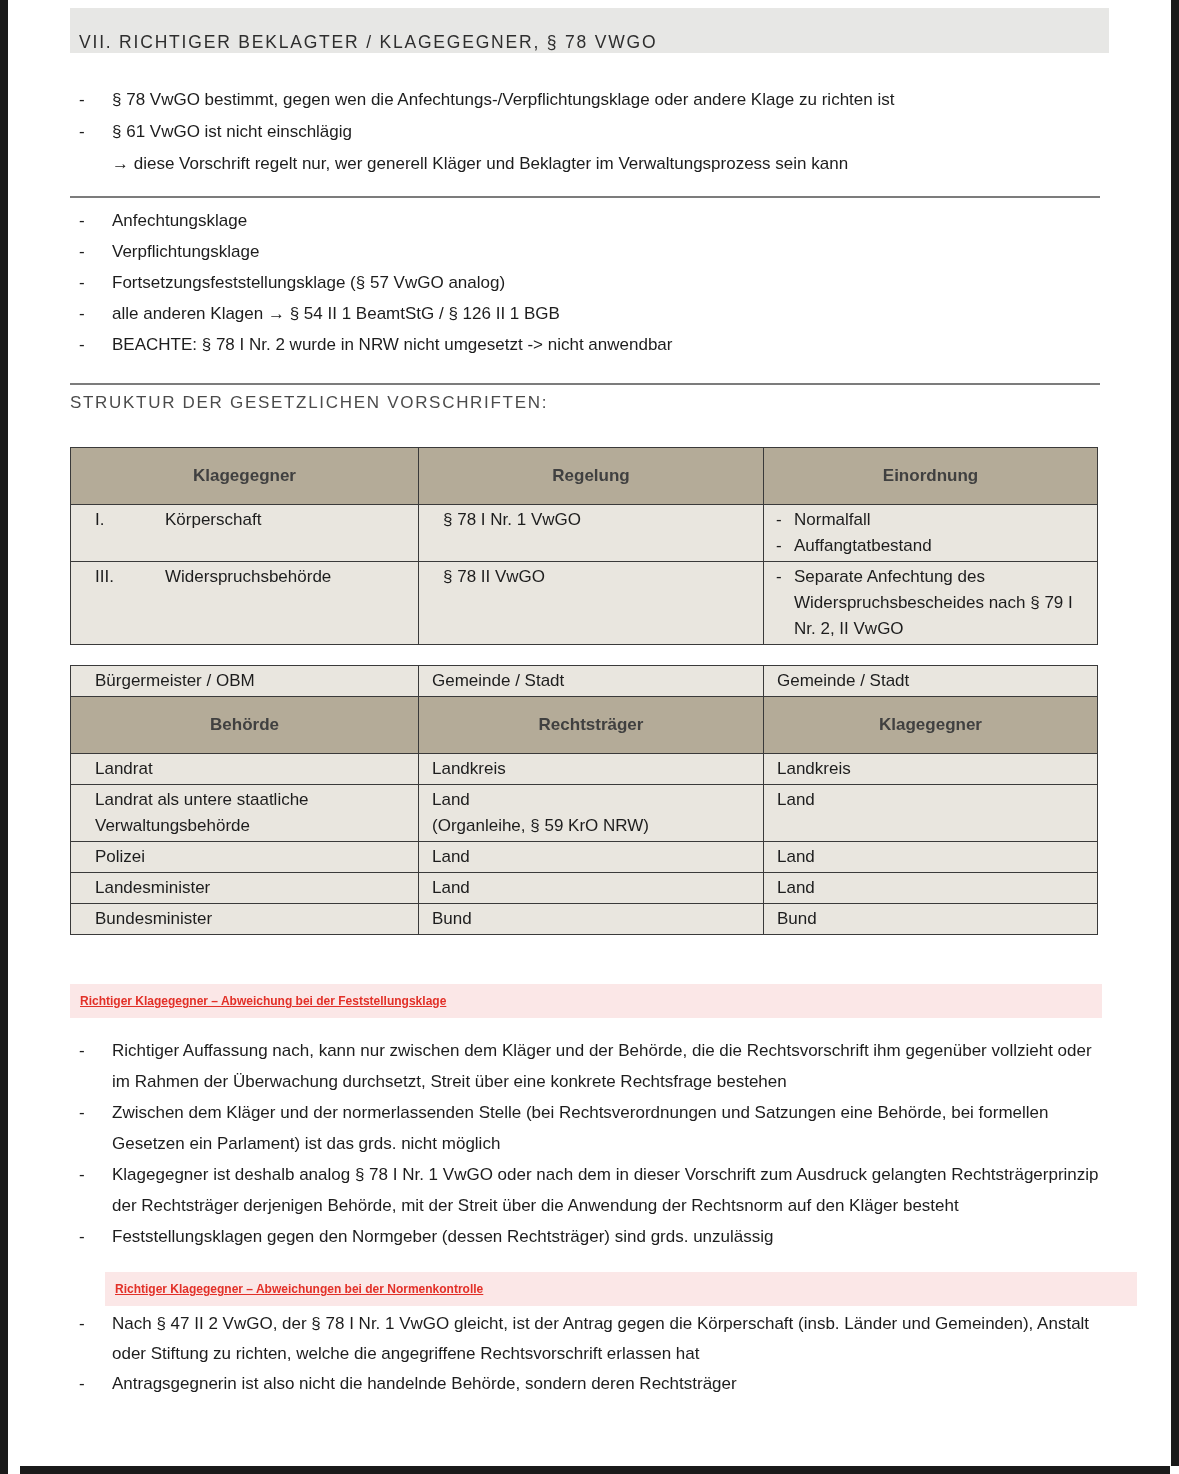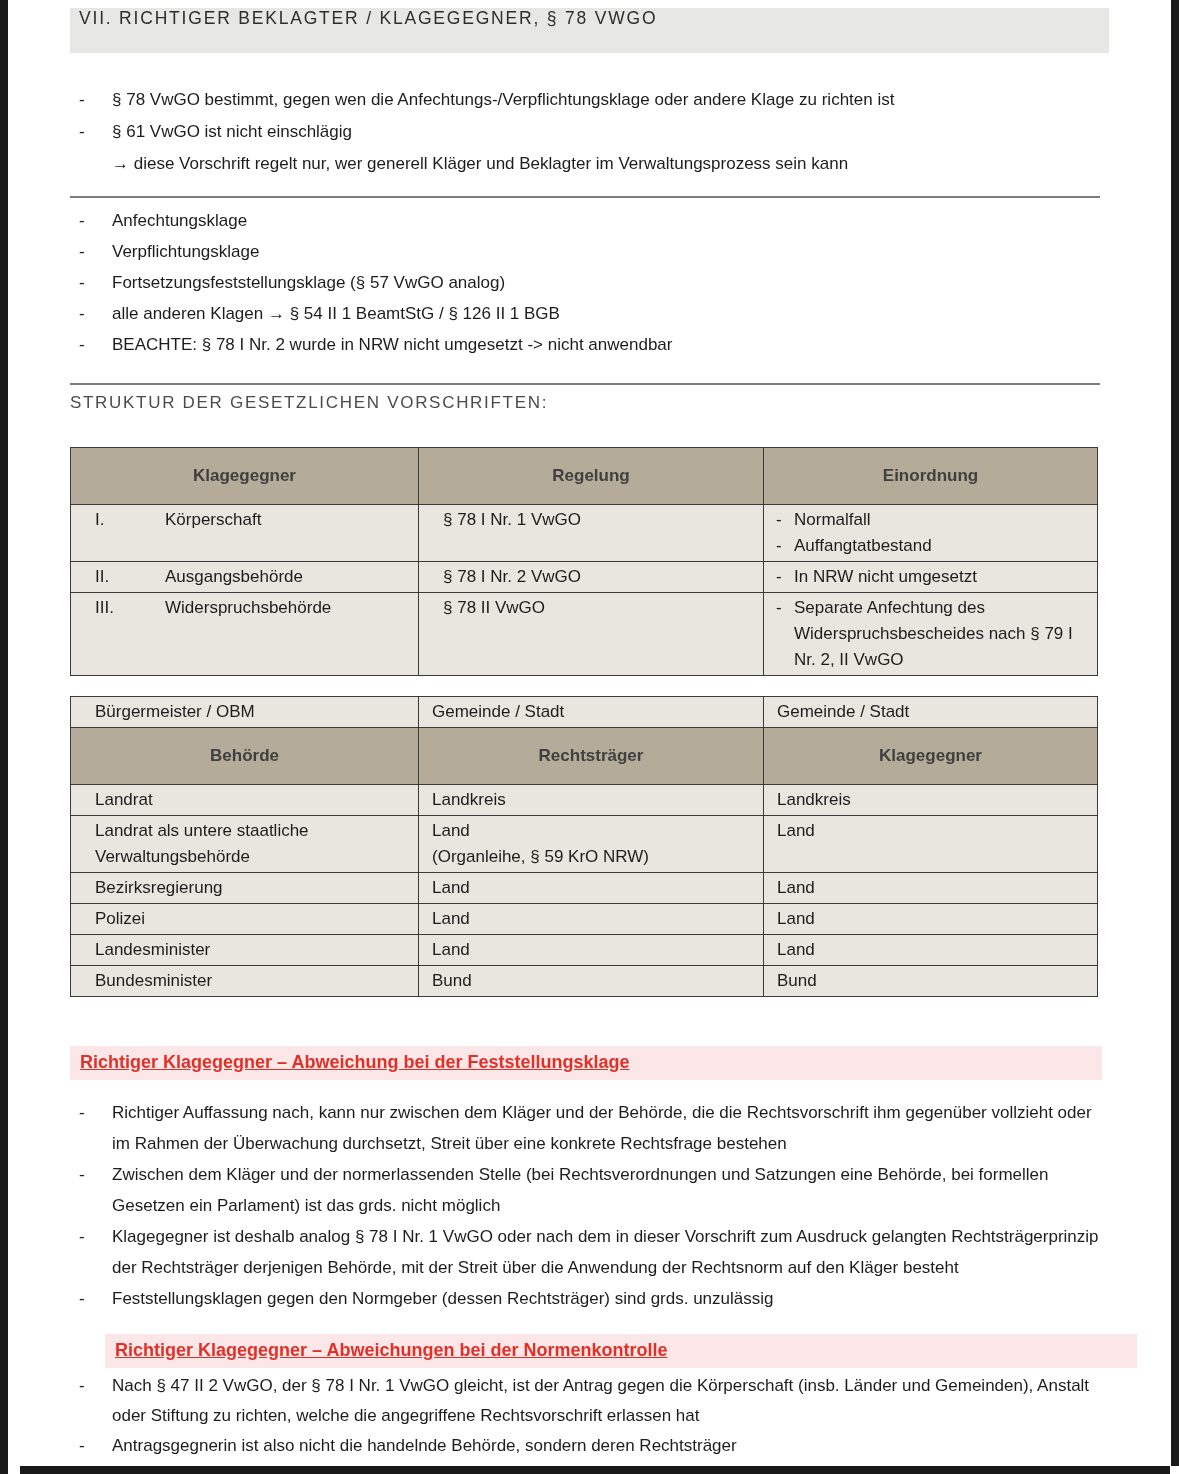--- a/index.html
+++ b/index.html
@@ -10,21 +10,21 @@
     font-size:17px;
   }
   .edge-left{position:absolute;left:0;top:0;width:8px;height:1474px;background:#1a1a1a;}
   .edge-right{position:absolute;left:1171px;top:0;width:8px;height:1466px;background:#1a1a1a;}
   .edge-bottom{position:absolute;left:20px;top:1466px;width:1150px;height:8px;background:#1a1a1a;}
 
   .content{position:absolute;left:70px;top:8px;width:1032px;}
 
   .titlebar{
     width:1039px;height:45px;background:#e7e7e5;
-    display:flex;align-items:flex-start;box-sizing:border-box;padding-left:9px;
+    display:flex;align-items:flex-end;box-sizing:border-box;padding-left:9px;
     font-size:17.5px;letter-spacing:1.8px;color:#2e2e2e;
   }
 
   .blist{}
   .bitem{display:flex;}
   .dash{flex:none;width:42px;box-sizing:border-box;padding-left:9px;}
   .btext{flex:1;white-space:pre-line;}
 
   .intro{margin-top:31px;line-height:32px;}
   .arrow-line{padding-left:42px;line-height:32px;}
@@ -48,21 +48,21 @@
   .roman{display:inline-block;width:70px;}
   .tbullet{display:flex;}
   .tdash{flex:none;width:30px;box-sizing:border-box;padding-left:12px;}
   .ttext{flex:1;padding-right:20px;}
 
   .red-bar{
     width:1032px;box-sizing:border-box;background:#fbe7e7;
     padding:5px 6px 6px 10px;line-height:22px;
   }
   .red-bar .red-text{
-    color:#e23028;font-weight:bold;text-decoration:underline;font-size:18px;
+    color:#e23028;font-weight:bold;text-decoration:underline;font-size:12px;
   }
   .red-1{margin-top:49px;}
   .red-2{margin-top:20px;margin-left:35px;}
   .flist{margin-top:17px;line-height:31px;}
   .nlist{margin-top:3px;line-height:30px;}
 </style>
 </head>
 <body>
 
 <div class="edge-left"></div>
@@ -140,34 +140,20 @@
               <span class="ttext">Normalfall</span>
             </div>
         <div class="tbullet">
               <span class="tdash">-</span>
               <span class="ttext">Auffangtatbestand</span>
             </div>
       </td>
     </tr>
     <tr>
       <td>
-            <span class="cell-pad"><span class="roman">II.</span><span>Ausgangsbehörde</span></span>
-          </td>
-      <td>
-            <span class="cell-pad">§ 78 I Nr. 2 VwGO</span>
-          </td>
-      <td>
-        <div class="tbullet">
-              <span class="tdash">-</span>
-              <span class="ttext">In NRW nicht umgesetzt</span>
-            </div>
-      </td>
-    </tr>
-    <tr>
-      <td>
             <span class="cell-pad"><span class="roman">III.</span><span>Widerspruchsbehörde</span></span>
           </td>
       <td>
             <span class="cell-pad">§ 78 II VwGO</span>
           </td>
       <td>
         <div class="tbullet">
               <span class="tdash">-</span>
               <span class="ttext">Separate Anfechtung des Widerspruchsbescheides nach § 79 I Nr. 2, II VwGO</span>
             </div>
@@ -217,31 +203,20 @@
       <td>
             <span class="cell-pad2">Land
 (Organleihe, § 59 KrO NRW)</span>
           </td>
       <td>
             <span class="cell-pad2">Land</span>
           </td>
     </tr>
     <tr>
       <td>
-            <span class="cell-pad">Bezirksregierung</span>
-          </td>
-      <td>
-            <span class="cell-pad2">Land</span>
-          </td>
-      <td>
-            <span class="cell-pad2">Land</span>
-          </td>
-    </tr>
-    <tr>
-      <td>
             <span class="cell-pad">Polizei</span>
           </td>
       <td>
             <span class="cell-pad2">Land</span>
           </td>
       <td>
             <span class="cell-pad2">Land</span>
           </td>
     </tr>
     <tr>

